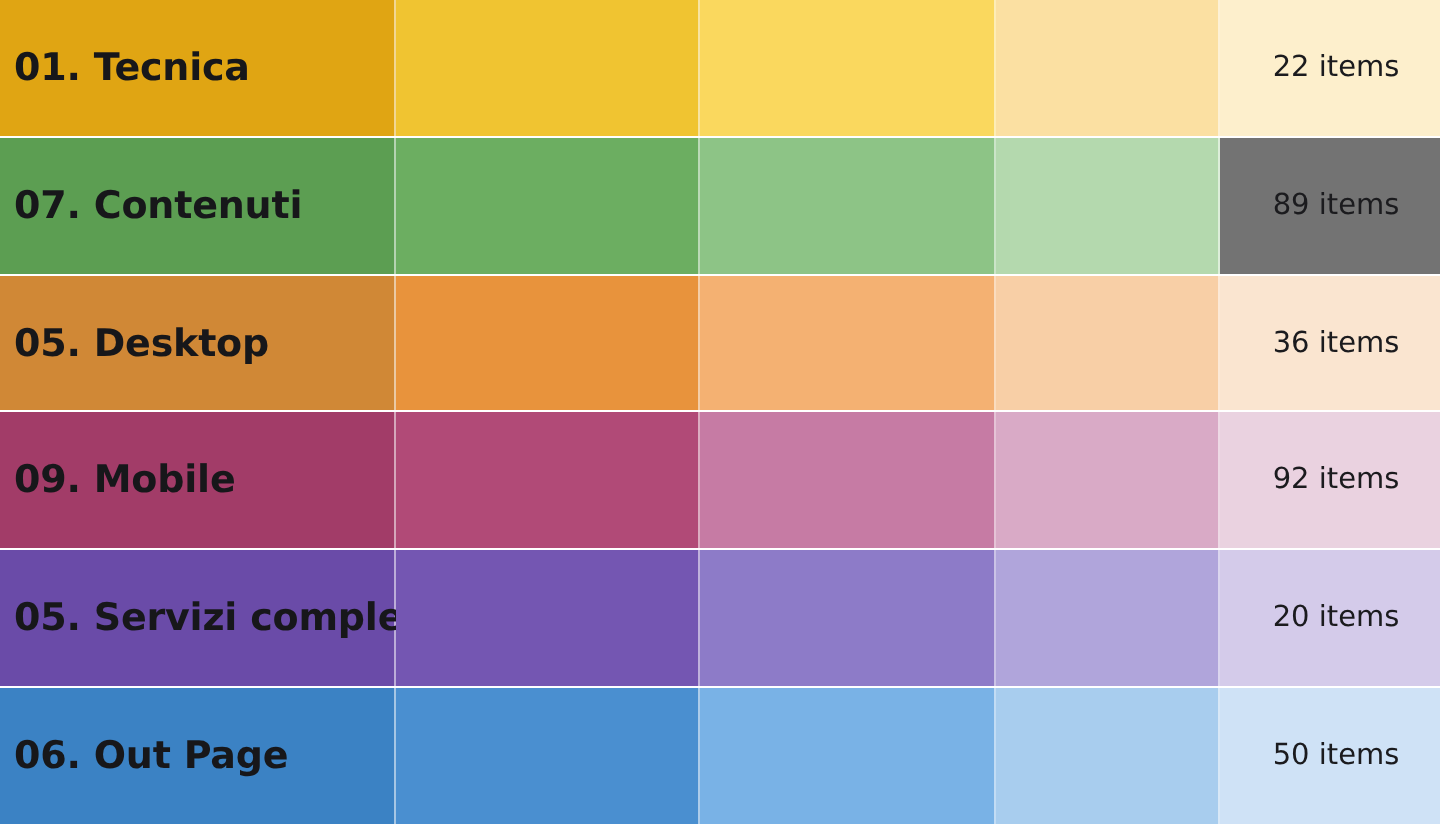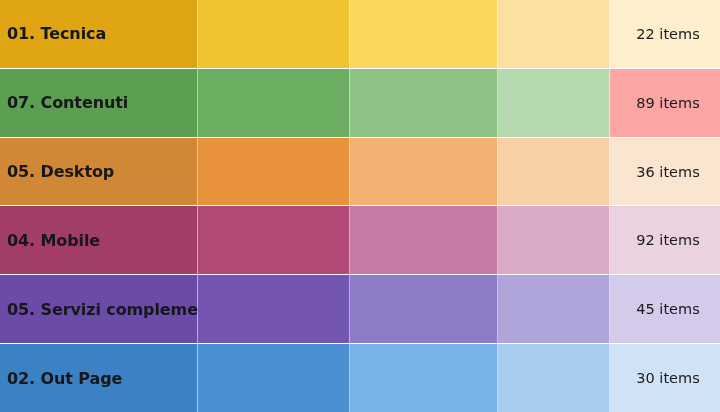--- a/index.html
+++ b/index.html
@@ -44,21 +44,21 @@
 
   
   .c1 { width: 198px; }
   .c2 { width: 152px; }
   .c3 { width: 148px; }
   .c4 { width: 112px; }
   .c5 { width: 110px; }
 
   .label {
     padding-left: 7px;
-    font-size: 16px;
+    font-size: 19px;
     font-weight: bold;
     color: #17171a;
     letter-spacing: -0.1px;
     white-space: nowrap;
   }
 
   .count {
     width: 100%;
     text-align: center;
     padding-right: 6px;
@@ -85,61 +85,61 @@
         <span class="count">22 items</span>
       </div>
     </div>
     <div class="row">
       <div class="cell c1" style="background: rgb(92, 158, 82);">
         <span class="label">07. Contenuti</span>
       </div>
       <div class="cell c2" style="background: rgb(108, 174, 97);"></div>
       <div class="cell c3" style="background: rgb(141, 196, 134);"></div>
       <div class="cell c4" style="background: rgb(180, 217, 174);"></div>
-      <div class="cell c5" style="background: #fca5a5;">
+      <div class="cell c5" style="background: #737373;">
         <span class="count">89 items</span>
       </div>
     </div>
     <div class="row">
       <div class="cell c1" style="background: rgb(208, 136, 54);">
         <span class="label">05. Desktop</span>
       </div>
       <div class="cell c2" style="background: rgb(232, 147, 60);"></div>
       <div class="cell c3" style="background: rgb(244, 177, 114);"></div>
       <div class="cell c4" style="background: rgb(248, 207, 166);"></div>
       <div class="cell c5" style="background: rgb(250, 229, 208); justify-content: center;">
         <span class="count">36 items</span>
       </div>
     </div>
     <div class="row">
       <div class="cell c1" style="background: rgb(162, 60, 104);">
-        <span class="label">04. Mobile</span>
+        <span class="label">09. Mobile</span>
       </div>
       <div class="cell c2" style="background: rgb(177, 74, 119);"></div>
       <div class="cell c3" style="background: rgb(198, 123, 164);"></div>
       <div class="cell c4" style="background: rgb(217, 170, 198);"></div>
       <div class="cell c5" style="background: rgb(234, 210, 224);">
         <span class="count">92 items</span>
       </div>
     </div>
     <div class="row">
       <div class="cell c1" style="background: rgb(106, 75, 168);">
         <span class="label">05. Servizi complementari</span>
       </div>
       <div class="cell c2" style="background: rgb(116, 86, 178);"></div>
       <div class="cell c3" style="background: rgb(141, 123, 200);"></div>
       <div class="cell c4" style="background: rgb(176, 165, 219);"></div>
       <div class="cell c5" style="background: rgb(212, 203, 234);">
-        <span class="count">45 items</span>
+        <span class="count">20 items</span>
       </div>
     </div>
     <div class="row">
       <div class="cell c1" style="background: rgb(59, 130, 196);">
-        <span class="label">02. Out Page</span>
+        <span class="label">06. Out Page</span>
       </div>
       <div class="cell c2" style="background: rgb(74, 143, 208);"></div>
       <div class="cell c3" style="background: rgb(121, 178, 230);"></div>
       <div class="cell c4" style="background: rgb(168, 205, 238);"></div>
       <div class="cell c5" style="background: rgb(207, 226, 246);">
-        <span class="count">30 items</span>
+        <span class="count">50 items</span>
       </div>
     </div>
   </div>
 
 </body></html>

